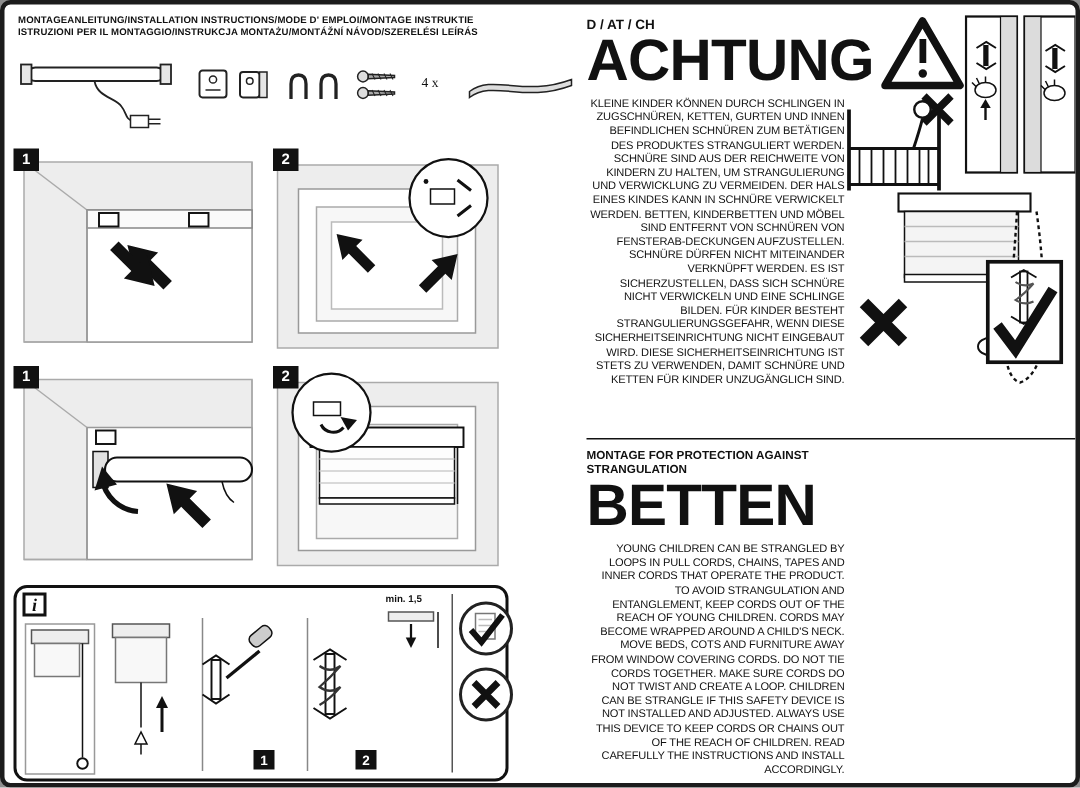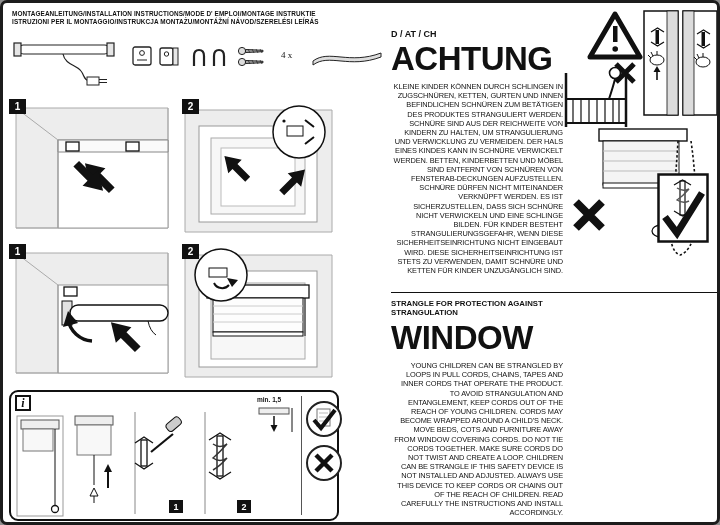--- a/index.html
+++ b/index.html
@@ -20,21 +20,21 @@
     font-family:"Liberation Serif", serif; font-style:italic; font-weight:bold; font-size:12px;
     display:flex; align-items:center; justify-content:center;
   }
   .info-box {
     position:absolute; left:6px; top:387px; width:330px; height:131px;
     border:2px solid #111; border-radius:9px;
   }
   .txtcol { position:absolute; left:388px; width:172px; }
   .regions { font-size:9px; font-weight:bold; margin-bottom:2px; }
   .subtitle { font-size:7.8px; font-weight:bold; margin-bottom:3px; }
-  .bigtitle { font-size:33px; font-weight:bold; letter-spacing:-0.5px; line-height:36px; margin-bottom:5px; }
+  .bigtitle { font-size:39px; font-weight:bold; letter-spacing:-0.5px; line-height:36px; margin-bottom:5px; }
   .bodytext { font-size:7.4px; line-height:9.2px; letter-spacing:-0.1px; text-align:right; }
   .standard { font-size:8.4px; font-weight:bold; text-align:right; margin-top:4px; }
   .minlabel { position:absolute; font-size:6.5px; font-weight:bold; }
   .divider { position:absolute; left:388px; top:289px; width:326px; height:0; border-top:1.5px solid #111; }
   svg { display:block; }
 </style>
 </head>
 <body>
 
 <div class="page">
@@ -246,31 +246,31 @@
       </svg>
     </span>
     <span class="abs" style="left:294px;top:52px;">
       <svg width="38" height="38" viewBox="0 0 38 38">
         <circle cx="19" cy="19" r="17" fill="#fff" stroke="#222" stroke-width="2"></circle>
         <path d="M11 11 L27 27 M27 11 L11 27" stroke="#111" stroke-width="4.5"></path>
       </svg>
     </span>
   </div>
 
-  <div class="txtcol" style="top:8px;margin-top:18px;">
+  <div class="txtcol" style="top:8px;">
     <div class="regions">D / AT / CH</div>
     <div class="bigtitle">ACHTUNG</div>
     <div class="bodytext">KLEINE KINDER KÖNNEN DURCH SCHLINGEN IN ZUGSCHNÜREN, KETTEN, GURTEN UND INNEN BEFINDLICHEN SCHNÜREN ZUM BETÄTIGEN DES PRODUKTES STRANGULIERT WERDEN. SCHNÜRE SIND AUS DER REICHWEITE VON KINDERN ZU HALTEN, UM STRANGULIERUNG UND VERWICKLUNG ZU VERMEIDEN. DER HALS EINES KINDES KANN IN SCHNÜRE VERWICKELT WERDEN. BETTEN, KINDERBETTEN UND MÖBEL SIND ENTFERNT VON SCHNÜREN VON FENSTERAB-DECKUNGEN AUFZUSTELLEN. SCHNÜRE DÜRFEN NICHT MITEINANDER VERKNÜPFT WERDEN. ES IST SICHERZUSTELLEN, DASS SICH SCHNÜRE NICHT VERWICKELN UND EINE SCHLINGE BILDEN. FÜR KINDER BESTEHT STRANGULIERUNGSGEFAHR, WENN DIESE SICHERHEITSEINRICHTUNG NICHT EINGEBAUT WIRD. DIESE SICHERHEITSEINRICHTUNG IST STETS ZU VERWENDEN, DAMIT SCHNÜRE UND KETTEN FÜR KINDER UNZUGÄNGLICH SIND.</div>
   </div>
 
   <div class="divider"></div>
 
   <div class="txtcol" style="top:296px;">
-    <div class="subtitle">STRANGLE FOR PROTECTION AGAINST STRANGULATION</div>
-    <div class="bigtitle">WINDOW</div>
+    <div class="subtitle">MONTAGE FOR PROTECTION AGAINST STRANGULATION</div>
+    <div class="bigtitle">BETTEN</div>
     <div class="bodytext">YOUNG CHILDREN CAN BE STRANGLED BY LOOPS IN PULL CORDS, CHAINS, TAPES AND INNER CORDS THAT OPERATE THE PRODUCT. TO AVOID STRANGULATION AND ENTANGLEMENT, KEEP CORDS OUT OF THE REACH OF YOUNG CHILDREN. CORDS MAY BECOME WRAPPED AROUND A CHILD'S NECK. MOVE BEDS, COTS AND FURNITURE AWAY FROM WINDOW COVERING CORDS. DO NOT TIE CORDS TOGETHER. MAKE SURE CORDS DO NOT TWIST AND CREATE A LOOP. CHILDREN CAN BE STRANGLE IF THIS SAFETY DEVICE IS NOT INSTALLED AND ADJUSTED. ALWAYS USE THIS DEVICE TO KEEP CORDS OR CHAINS OUT OF THE REACH OF CHILDREN. READ CAREFULLY THE INSTRUCTIONS AND INSTALL ACCORDINGLY.</div>
 
   </div>
 
   <span class="abs" style="left:584px;top:8px;">
     <svg width="56" height="50" viewBox="0 0 56 50">
       <polygon points="28,3 53,46 3,46" fill="#fff" stroke="#111" stroke-width="5" stroke-linejoin="round"></polygon>
       <rect x="26" y="15" width="4.5" height="16" fill="#111"></rect>
       <circle cx="28.2" cy="38" r="2.8" fill="#111"></circle>
     </svg>

